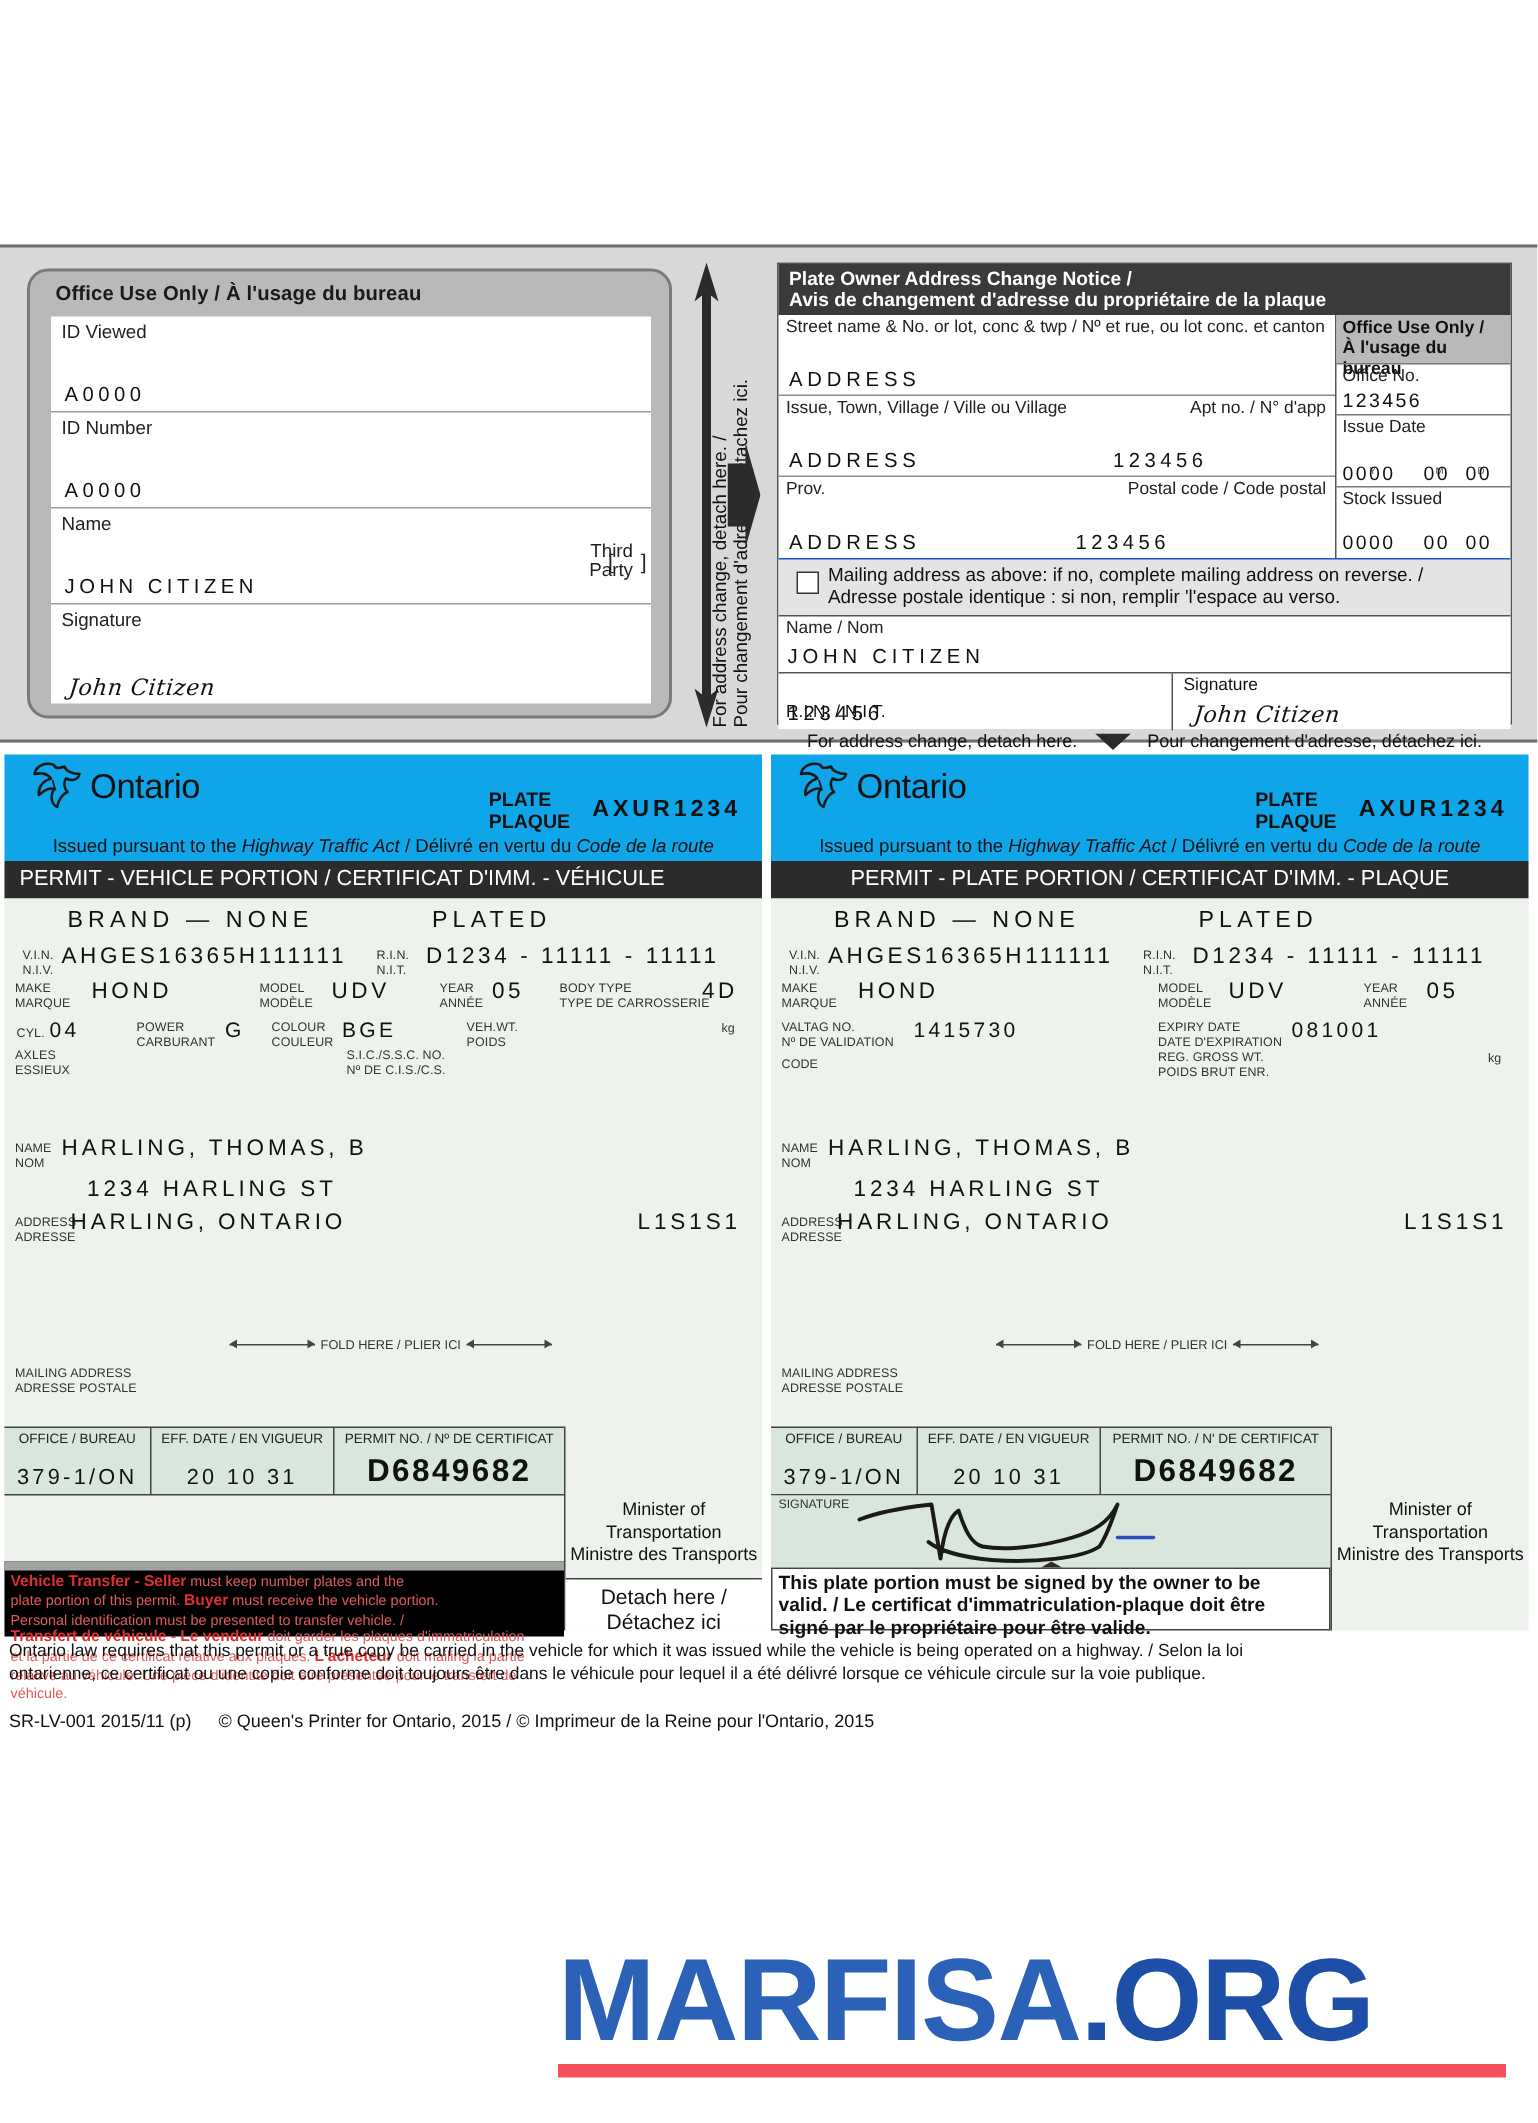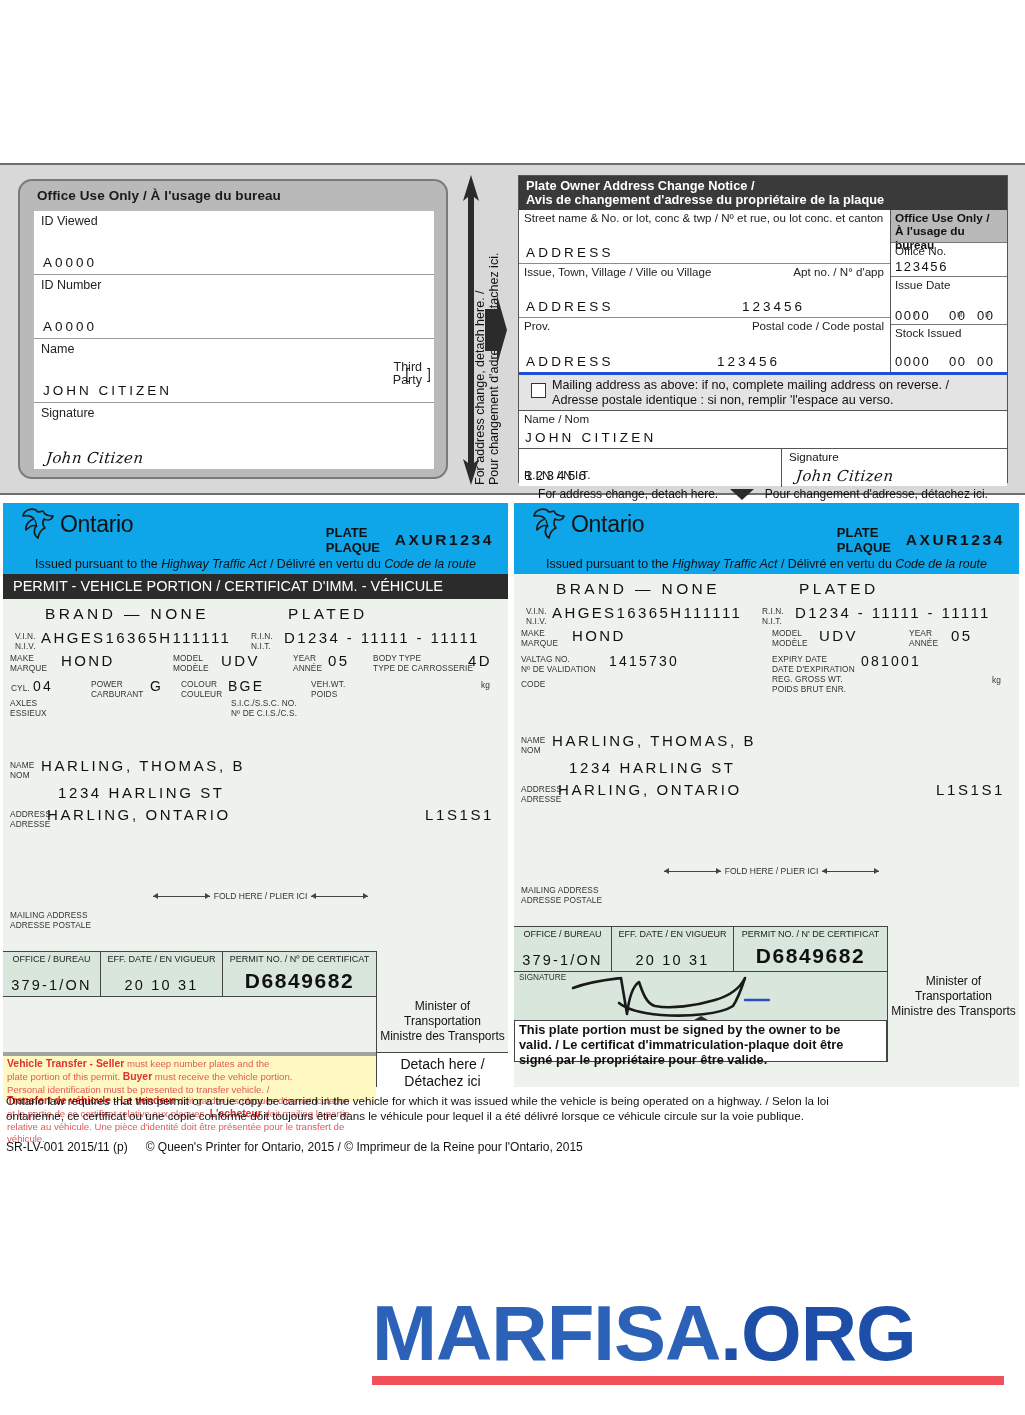--- a/index.html
+++ b/index.html
@@ -35,21 +35,21 @@
   .arow .cap.r{left:auto;right:6px;}
   .arow .val{position:absolute;left:7px;bottom:3px;font-size:13.5px;letter-spacing:3.2px;color:#111;}
   .arow .val.r{left:auto;right:85px;letter-spacing:3px;}
   #office-col{position:absolute;left:371px;top:0;width:117px;height:162px;border-left:1px solid #555;box-sizing:border-box;}
   #office-col-hdr{height:32px;background:#b9b9b9;font-size:11.8px;font-weight:bold;line-height:1.14;padding:2px 0 0 4px;box-sizing:border-box;color:#111;}
   .ocell{position:relative;border-top:1px solid #777;box-sizing:border-box;}
   .ocell .cap{position:absolute;left:4px;top:1px;font-size:11.6px;color:#222;}
   .ocell .val{position:absolute;left:4px;bottom:2px;font-size:13px;letter-spacing:1.6px;color:#111;}
   .ymd{position:absolute;left:4px;bottom:13px;font-size:6.5px;color:#555;width:108px;}
   .ymd span{position:absolute;}
-  #mail-row{position:absolute;left:0;top:162px;width:488px;height:38px;border-top:3px solid #1d4ed8;background:#e4e4e4;box-sizing:border-box;}
+  #mail-row{position:absolute;left:0;top:162px;width:488px;height:38px;border-top:1px solid #1d4ed8;background:#e4e4e4;box-sizing:border-box;}
   #mail-cb{position:absolute;left:12px;top:8px;width:13px;height:13px;border:1.5px solid #333;background:#fff;}
   #mail-txt{position:absolute;left:33px;top:3px;font-size:12.6px;line-height:1.18;color:#111;}
   #name-row{position:absolute;left:0;top:200px;width:488px;height:38px;border-top:1px solid #555;box-sizing:border-box;background:#fff;}
   #name-row .cap{position:absolute;left:5px;top:1px;font-size:11.6px;color:#222;}
   #name-row .val{position:absolute;left:6px;bottom:3px;font-size:13.5px;letter-spacing:3.2px;}
   #rin-row{position:absolute;left:0;top:238px;width:488px;height:38px;border-top:1px solid #555;box-sizing:border-box;background:#fff;}
   #rin-row .cap{position:absolute;left:5px;top:19px;font-size:11.6px;}
   #rin-row .val{position:absolute;left:6px;bottom:3px;font-size:13.5px;letter-spacing:3.2px;}
   #rin-div{position:absolute;left:262px;top:0;width:1px;height:38px;background:#555;}
   #sig-cap{position:absolute;left:270px;top:1px;font-size:11.6px;}
@@ -90,21 +90,21 @@
   .foot-cells{position:relative;height:46px;border-top:1px solid #444;border-bottom:1px solid #444;background:#d8e6db;box-sizing:border-box;}
   .fc{position:absolute;top:0;height:44px;border-right:1px solid #444;box-sizing:border-box;}
   .fc .cap{position:absolute;left:0;right:0;top:2px;text-align:center;font-size:9px;color:#222;}
   .fc .val{position:absolute;left:0;right:0;bottom:3px;text-align:center;font-size:14.5px;letter-spacing:2.2px;color:#111;}
   .fc .val.big{font-size:21px;font-weight:bold;letter-spacing:1.6px;}
   .foot-right{position:absolute;left:373px;top:0;width:132px;height:136px;border-left:1px solid #444;box-sizing:border-box;}
   .minister{position:absolute;left:0;right:0;top:48px;text-align:center;font-size:12px;line-height:1.25;color:#111;}
   .detach-box{position:absolute;left:0;top:101px;width:131px;height:35px;border-top:1px solid #444;background:#fff;box-sizing:border-box;text-align:center;font-size:14px;line-height:1.22;padding-top:3px;color:#111;}
 
   
-  #transfer-note{position:absolute;left:0;top:101px;width:373px;height:50px;background:#fef9c3;border-top:4px solid #a3a3a3;box-sizing:border-box;font-size:9.6px;line-height:1.23;color:#e05a5a;padding:2px 3px 0 4px;}
+  #transfer-note{position:absolute;left:0;top:90px;width:373px;height:50px;background:#000000;border-top:6px solid #a3a3a3;box-sizing:border-box;font-size:9.6px;line-height:1.23;color:#e05a5a;padding:2px 3px 0 4px;}
   #transfer-note b{color:#e03030;font-size:10.4px;}
 
   
   #sig-area{position:absolute;left:0;top:46px;width:373px;height:48px;background:#d8e6db;}
   #sig-area .cap{position:absolute;left:5px;top:1px;font-size:8.2px;color:#333;}
   #sigmark{position:absolute;left:55px;top:0px;}
   #plate-warn{position:absolute;left:0;top:94px;width:373px;height:42px;background:#fff;border:1px solid #444;box-sizing:border-box;font-size:12.8px;font-weight:bold;line-height:1.18;color:#111;padding:1px 2px 0 4px;}
   #up-arrow{position:absolute;left:128px;top:90px;}
 
   
@@ -426,20 +426,21 @@
     <div class="plate-lab">
       <span>PLATE</span><br>
       <span>PLAQUE</span>
     </div>
     <div class="plate-val">AXUR1234</div>
     <div class="issued-line">
       <span>Issued pursuant to the </span><i>Highway Traffic Act</i><span> / Délivré en vertu du </span><i>Code de la route</i>
     </div>
   </div>
 
+  <div class="p-title">PERMIT - PLATE PORTION / CERTIFICAT D'IMM. - PLAQUE</div>
 
   <div class="p-body">
     <div class="brandline">BRAND — NONE</div>
     <div class="plated">PLATED</div>
 
     <div class="fl" style="left:12px;top:33px">
       <span>V.I.N.</span><br>
       <span>N.I.V.</span>
     </div>
     <div class="fv" style="left:38px;top:30px">AHGES16365H111111</div>

